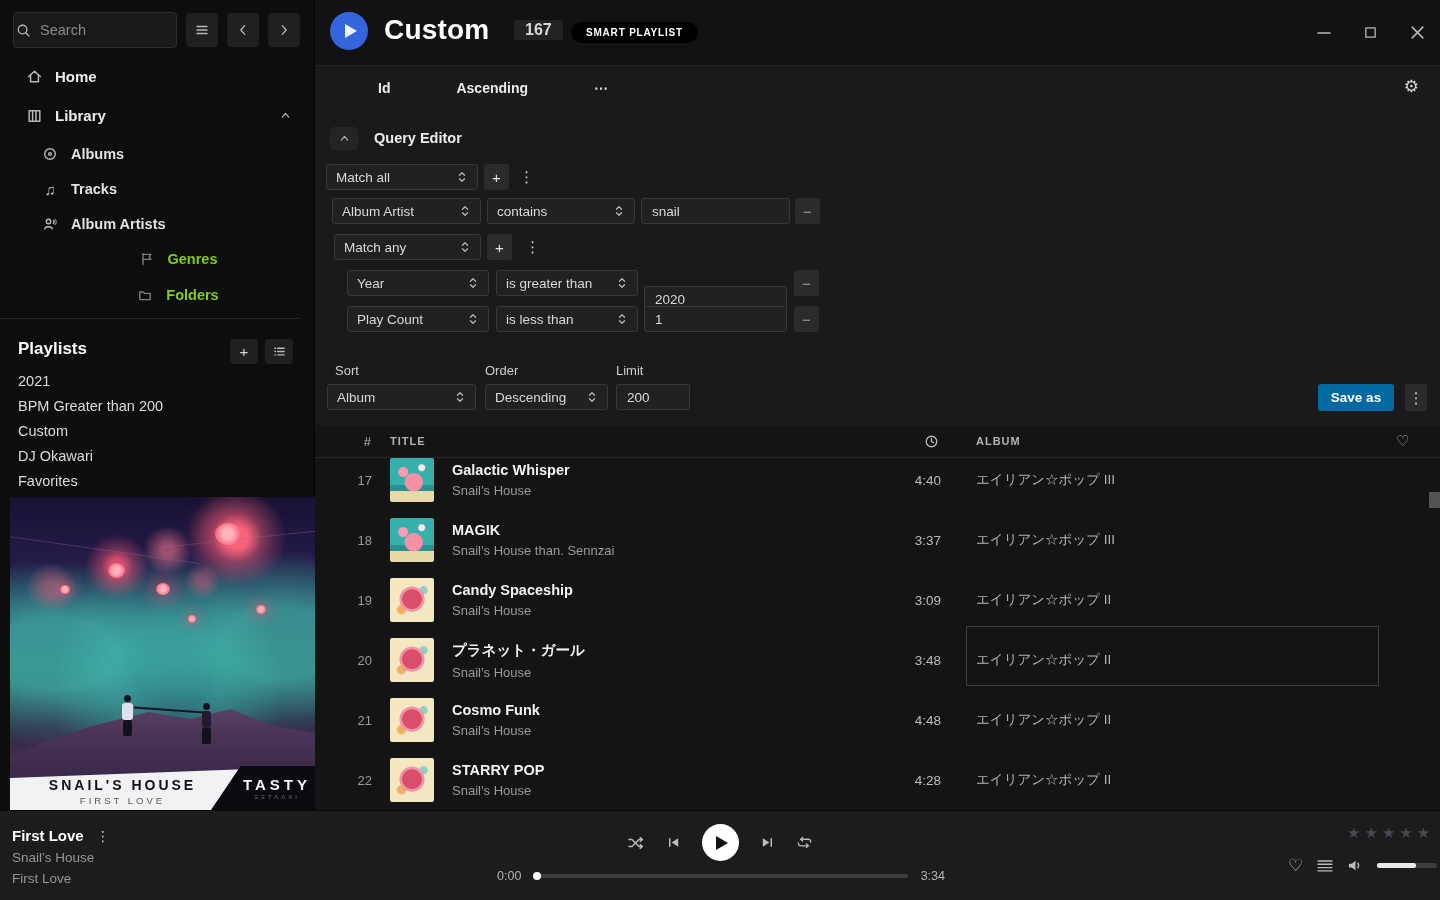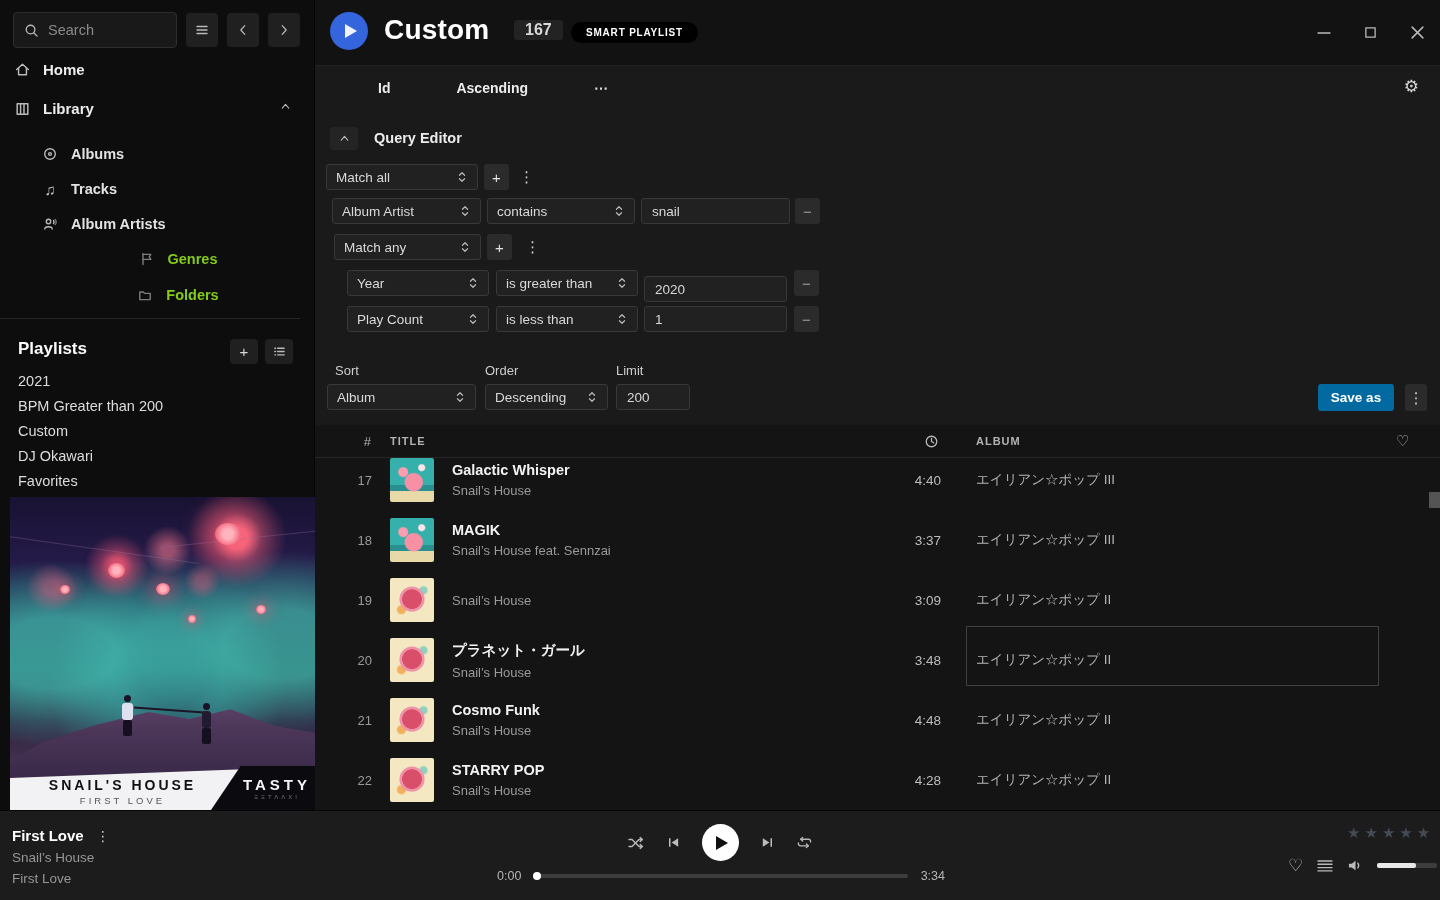--- a/index.html
+++ b/index.html
@@ -7,26 +7,26 @@
   body {
     position:relative; background:#151515; overflow:hidden;
     font-family:"Liberation Sans", sans-serif; color:#e6e6e6;
     -webkit-font-smoothing:antialiased;
   }
   svg { display:block; }
   .ico { stroke:#b9b9b9; fill:none; stroke-width:1.4; stroke-linecap:round; stroke-linejoin:round; }
 
   
   .sidebar { position:absolute; left:0; top:0; width:315px; height:810px; background:#0d0d0d; border-right:1px solid #040404; }
-  .search-box { position:absolute; left:13px; top:12px; width:164px; height:36px; background:#191919; border:1px solid #2d2d2d; border-radius:4px; display:flex; align-items:center; padding:0 10px; gap:9px; }
+  .search-box { position:absolute; left:13px; top:12px; width:164px; height:36px; background:#191919; border:1px solid #2d2d2d; border-radius:4px; display:flex; align-items:center; padding:0 2px; gap:9px; }
   .search-box .ph { color:#8a8a8a; font-size:14.5px; }
   .sq-btn { position:absolute; top:13px; width:32px; height:34px; background:#202020; border:none; border-radius:4px; display:flex; align-items:center; justify-content:center; cursor:pointer; }
   .sq-btn.menu { left:186px; } .sq-btn.back { left:227px; } .sq-btn.fwd { left:268px; }
 
-  .nav-item { position:absolute; left:0; width:100%; height:30px; display:flex; padding-left:14px; gap:12px; font-size:15px; font-weight:700; color:#ececec; cursor:pointer; }
+  .nav-item { position:absolute; left:0; width:100%; height:30px; display:flex; align-items:center; padding-left:26px; gap:12px; font-size:15px; font-weight:700; color:#ececec; cursor:pointer; }
   .nav-home { top:61px; } .nav-library { top:100px; }
   .nav-item .chev-up { position:absolute; right:22px; }
   .sub-item { position:absolute; left:0; width:100%; height:30px; display:flex; align-items:center; padding-left:42px; gap:13px; font-size:14.5px; font-weight:700; color:#e2e2e2; cursor:pointer; }
   .sub-item.dim { color:#84cc16;justify-content:center; }
   .sub-item.dim .ico { stroke:#7d7d7d; }
   .note-glyph { font-size:15px; color:#c9c9c9; width:16px; text-align:center; }
   .divider { position:absolute; left:0; top:318px; width:300px; height:1px; background:#272727; }
 
   .pl-header { position:absolute; left:18px; top:339px; font-size:17px; font-weight:800; color:#fafafa; }
   .pl-btn { position:absolute; top:339px; width:28px; height:25px; background:#202020; border:none; border-radius:4px; color:#d9d9d9; display:flex; align-items:center; justify-content:center; cursor:pointer; }
@@ -104,21 +104,21 @@
   .g1-kebab { left:204px; top:169px; }
   .r1-field { left:17px; top:198px; width:149px; }
   .r1-op { left:172px; top:198px; width:148px; }
   .r1-val { left:326px; top:198px; width:149px; }
   .r1-del { left:480px; top:198px; width:25px; color:#9f9f9f; }
   .g2-sel { left:19px; top:234px; width:147px; }
   .g2-add { left:172px; top:234px; width:25px; }
   .g2-kebab { left:210px; top:239px; }
   .r2-field { left:32px; top:270px; width:142px; }
   .r2-op { left:181px; top:270px; width:142px; }
-  .r2-val { left:329px; top:276px; width:143px; }
+  .r2-val { left:329px; top:286px; width:143px; }
   .r2-del { left:479px; top:270px; width:25px; color:#9f9f9f; }
   .r3-field { left:32px; top:306px; width:142px; }
   .r3-op { left:181px; top:306px; width:142px; }
   .r3-val { left:329px; top:306px; width:143px; }
   .r3-del { left:479px; top:306px; width:25px; color:#9f9f9f; }
 
   .qe-label { position:absolute; top:363px; font-size:13px; color:#cdcdcd; }
   .lbl-sort { left:12px;margin-left:8px; } .lbl-order { left:170px; } .lbl-limit { left:301px; }
   .sort-sel { left:12px; top:384px; width:149px; }
   .order-sel { left:170px; top:384px; width:123px; }
@@ -482,29 +482,30 @@
               <div class="a">Snail’s House</div>
             </div>
           <span class="c-dur">4:40</span>
           <span class="c-album">エイリアン☆ポップ III</span>
         </div>
         <div class="track-row">
           <span class="c-num">18</span>
           <div class="c-cover cover-teal"></div>
           <div class="c-meta">
               <div class="t">MAGIK</div>
-              <div class="a">Snail’s House feat. Sennzai</div>
+              <div class="a">Snail’s House than. Sennzai</div>
             </div>
           <span class="c-dur">3:37</span>
           <span class="c-album">エイリアン☆ポップ III</span>
         </div>
         <div class="track-row">
           <span class="c-num">19</span>
           <div class="c-cover cover-cream"></div>
           <div class="c-meta">
+              <div class="t">Candy Spaceship</div>
               <div class="a">Snail’s House</div>
             </div>
           <span class="c-dur">3:09</span>
           <span class="c-album">エイリアン☆ポップ II</span>
         </div>
         <div class="track-row">
           <span class="c-num">20</span>
           <div class="c-cover cover-cream"></div>
           <div class="c-meta">
               <div class="t">プラネット・ガール</div>

